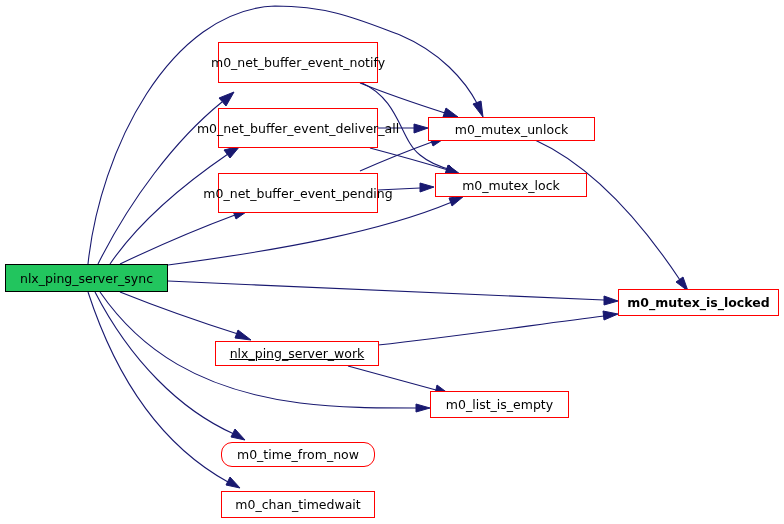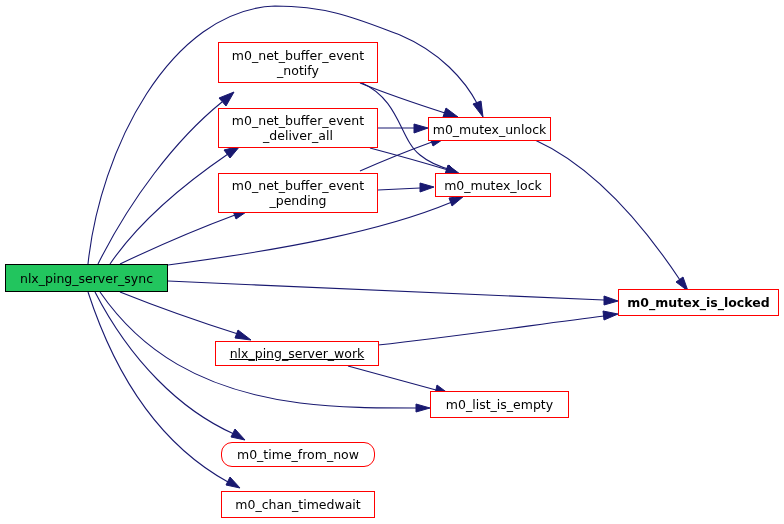--- a/index.html
+++ b/index.html
@@ -3,21 +3,21 @@
 <meta charset="utf-8">
 <style>
   html, body { margin: 0; padding: 0; background: #ffffff; }
   body { width: 784px; height: 524px; position: relative; overflow: hidden;
          font-family: "DejaVu Sans", sans-serif; }
   svg#graph { position: absolute; left: 0; top: 0; }
   .edge { fill: none; stroke: #191970; stroke-width: 1.1; }
   .arrow { fill: #191970; stroke: #191970; stroke-width: 1; }
   .node { position: absolute; box-sizing: border-box; background: #ffffff;
           border: 1px solid #ff0000; font-size: 12.5px; color: #000000;
-          display: flex; flex-direction: column; align-items: center; justify-content: center;
+          display: flex; flex-direction: row; align-items: center; justify-content: center;
           line-height: 15px; text-align: center; white-space: nowrap; cursor: pointer; }
   .node.root { background: #22c55e; border: 1px solid #000000; cursor: default; }
 </style>
 </head>
 <body>
 
 <svg id="graph" width="784" height="524" viewBox="0 0 784 524">
 
   <path class="edge" d="M 98 264 C 130 200, 175 140, 222 102"></path>
   <polygon class="arrow" points="234,92 219,98 226,106"></polygon>
@@ -89,25 +89,25 @@
 <div class="node" style="left:218px; top:108px; width:160px; height:40px;">
   <span>m0_net_buffer_event</span>
   <span>_deliver_all</span>
 </div>
 
 <div class="node" style="left:218px; top:173px; width:160px; height:40px;">
   <span>m0_net_buffer_event</span>
   <span>_pending</span>
 </div>
 
-<div class="node" style="left:428px; top:117px; width:123px; height:24px;">
+<div class="node" style="left:428px; top:117px; width:167px; height:24px;">
   <span>m0_mutex_unlock</span>
 </div>
 
-<div class="node" style="left:435px; top:173px; width:116px; height:24px;justify-content:center;">
+<div class="node" style="left:435px; top:173px; width:152px; height:24px;justify-content:center;">
   <span>m0_mutex_lock</span>
 </div>
 
 <div class="node" style="left:618px; top:289px; width:161px; height:27px;font-weight:bold;">
   <span>m0_mutex_is_locked</span>
 </div>
 
 <div class="node" style="left:215px; top:341px; width:164px; height:25px;text-decoration:underline;">
   <span>nlx_ping_server_work</span>
 </div>

